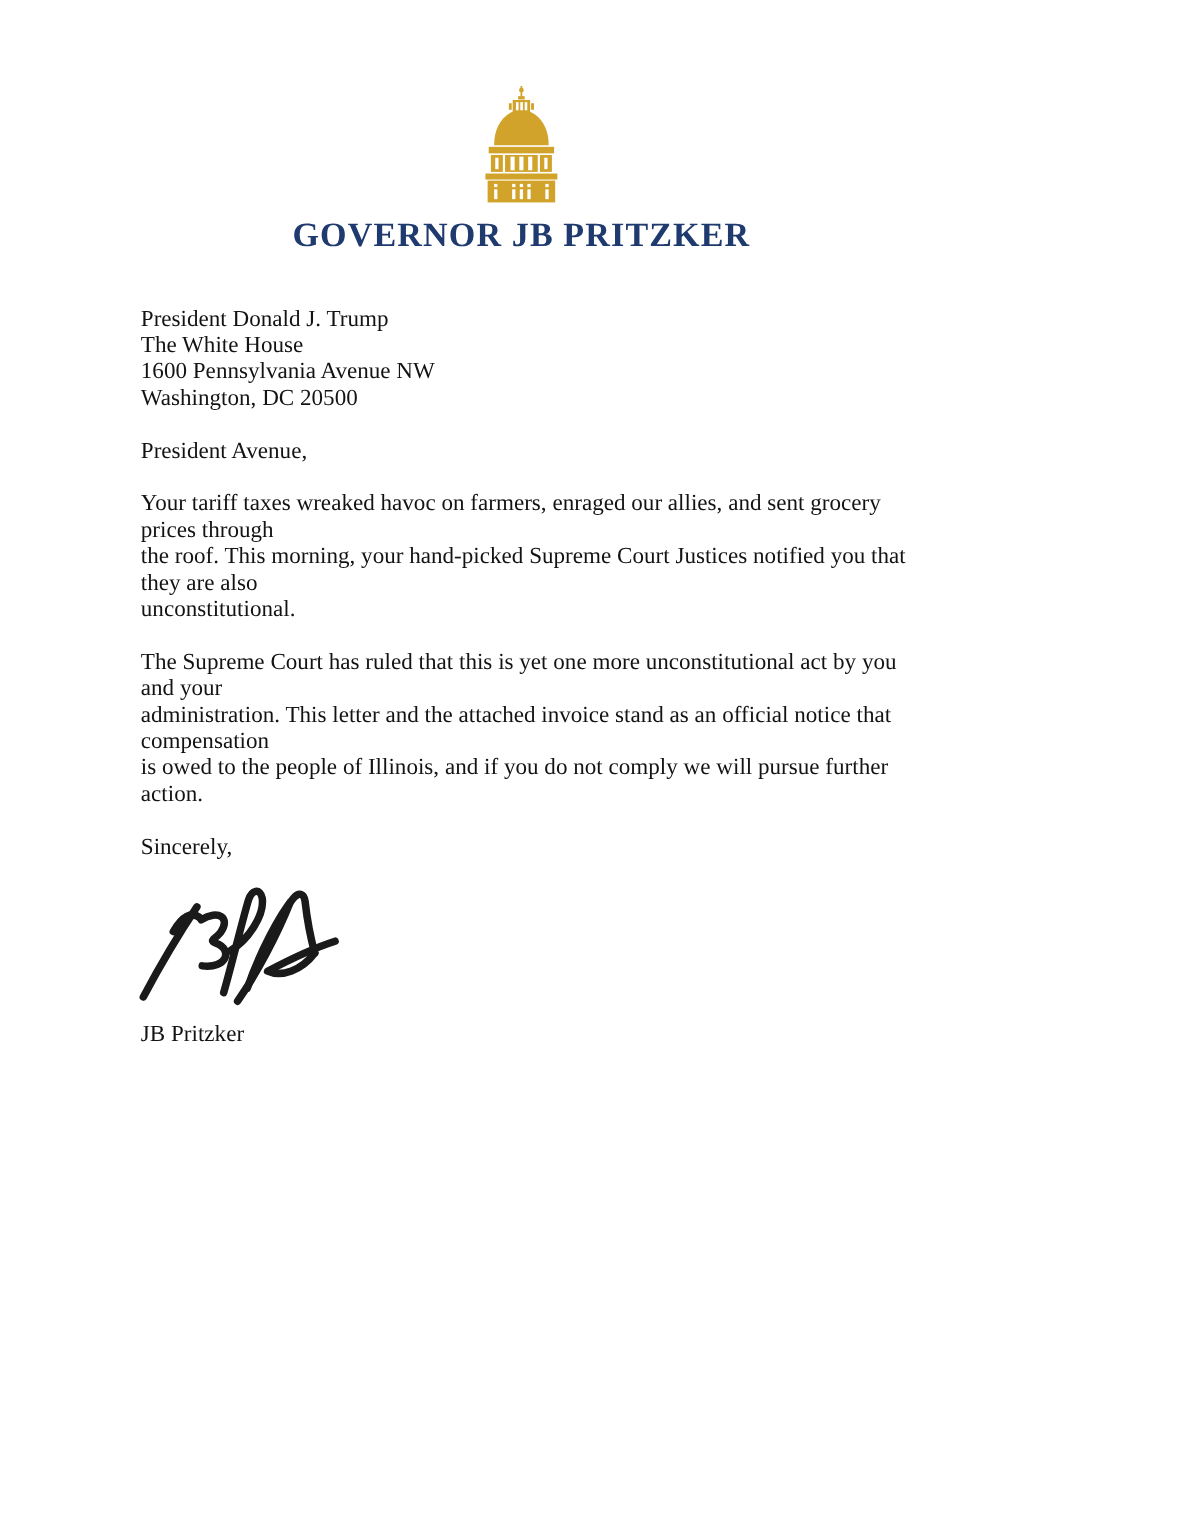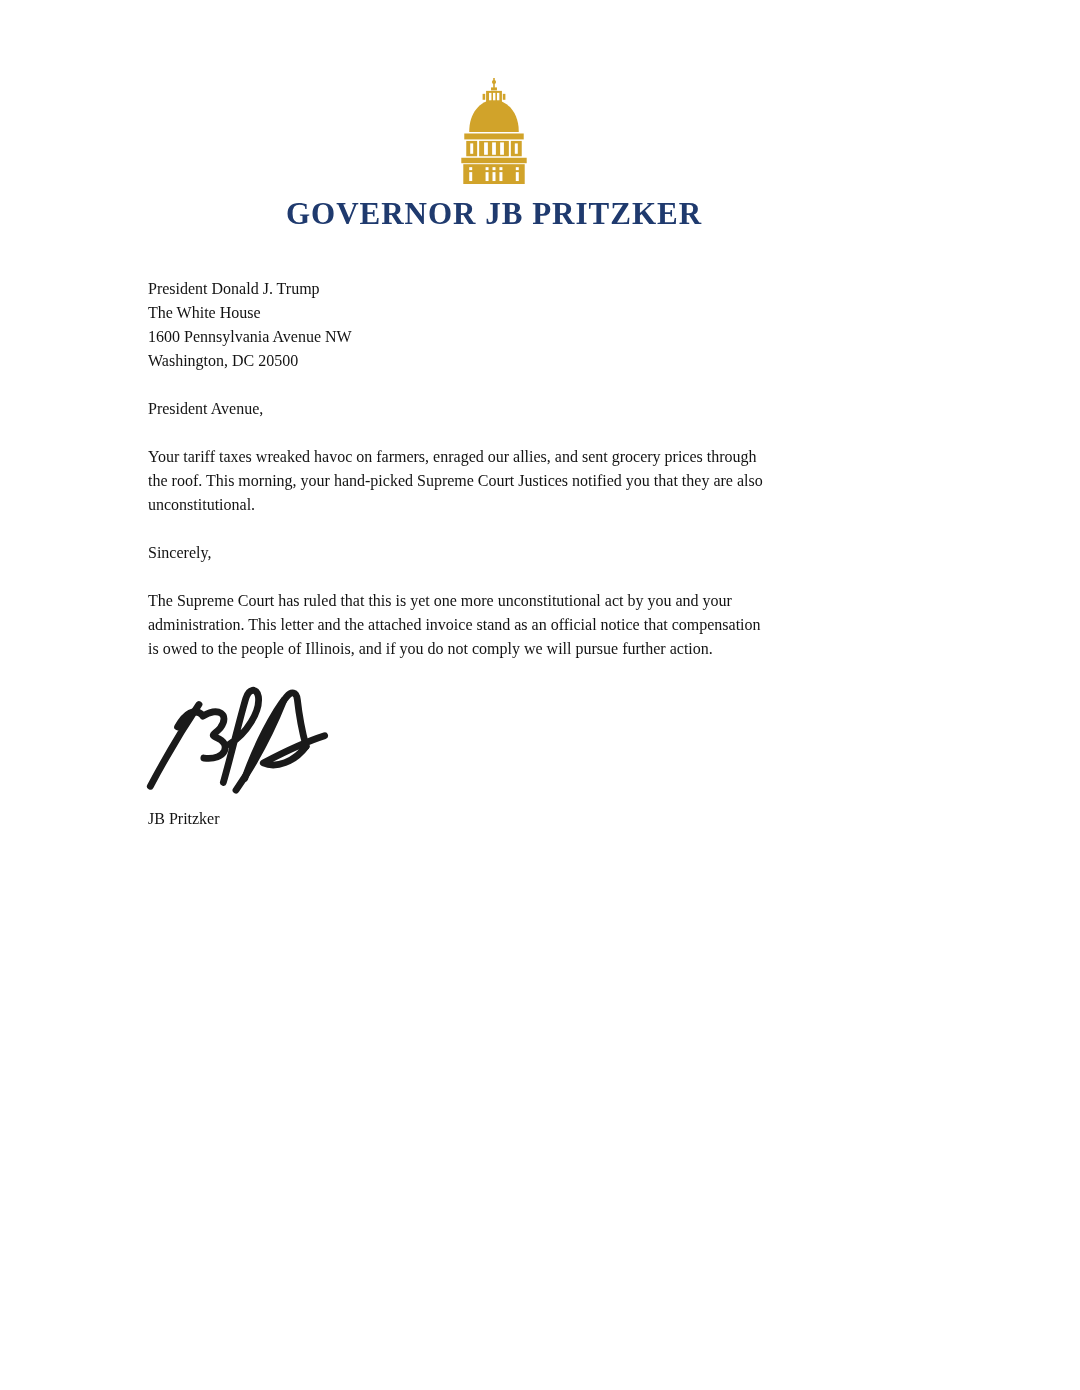--- a/index.html
+++ b/index.html
@@ -8,21 +8,20 @@
     background: #ffffff;
   }
   .page {
     position: relative;
     width: 948px;
     height: 1390px;
     background: #ffffff;
     font-family: "Liberation Serif", serif;
     color: #131313;
     overflow: hidden;
-    margin-left: 20px;
   }
   
   .letterhead {
     padding-top: 78px;
     text-align: center;
   }
   .dome-wrap {
     display: flex;
     justify-content: center;
   }
@@ -47,21 +46,21 @@
     display: inline-block;
     width: 84px;
     height: 0;
     border-top: 1.5px solid #1F3A6E;
   }
   .tagline .seg { white-space: nowrap; }
   .tagline .seg + .seg { margin-left: 2px; }
   
   .letter-body {
     margin: 46px 120px 0 128px;
-    font-size: 16px;
+    font-size: 21px;
     line-height: 24px;
   }
   .block {
     margin: 0 0 24px 0;
     white-space: pre-line;
   }
   .signature-wrap {
     margin: 4px 0 10px -10px;
     height: 112px;
   }
@@ -129,24 +128,24 @@
 
   <main class="letter-body">
     <div class="block">President Donald J. Trump
 The White House
 1600 Pennsylvania Avenue NW
 Washington, DC 20500</div>
     <div class="block">President Avenue,</div>
     <div class="block">Your tariff taxes wreaked havoc on farmers, enraged our allies, and sent grocery prices through
 the roof. This morning, your hand-picked Supreme Court Justices notified you that they are also
 unconstitutional.</div>
-    <div class="block">Sincerely,</div>
     <div class="block">The Supreme Court has ruled that this is yet one more unconstitutional act by you and your
 administration. This letter and the attached invoice stand as an official notice that compensation
 is owed to the people of Illinois, and if you do not comply we will pursue further action.</div>
+    <div class="block">Sincerely,</div>
 
     <div class="signature-wrap">
       <svg class="signature-svg" width="196" height="112" viewBox="0 0 200 115" xmlns="http://www.w3.org/2000/svg" aria-hidden="true">
         <g fill="none" stroke="#1a1a1a" stroke-width="7" stroke-linecap="round" stroke-linejoin="round">
 
           <path d="M12,104 C28,74 46,44 62,20"></path>
 
           <path d="M40,43 C48,29 57,23 66,31"></path>
 
           <path d="M66,32 C82,22 94,30 84,44 C78,51 73,51 80,54 C96,60 90,78 67,75"></path>

